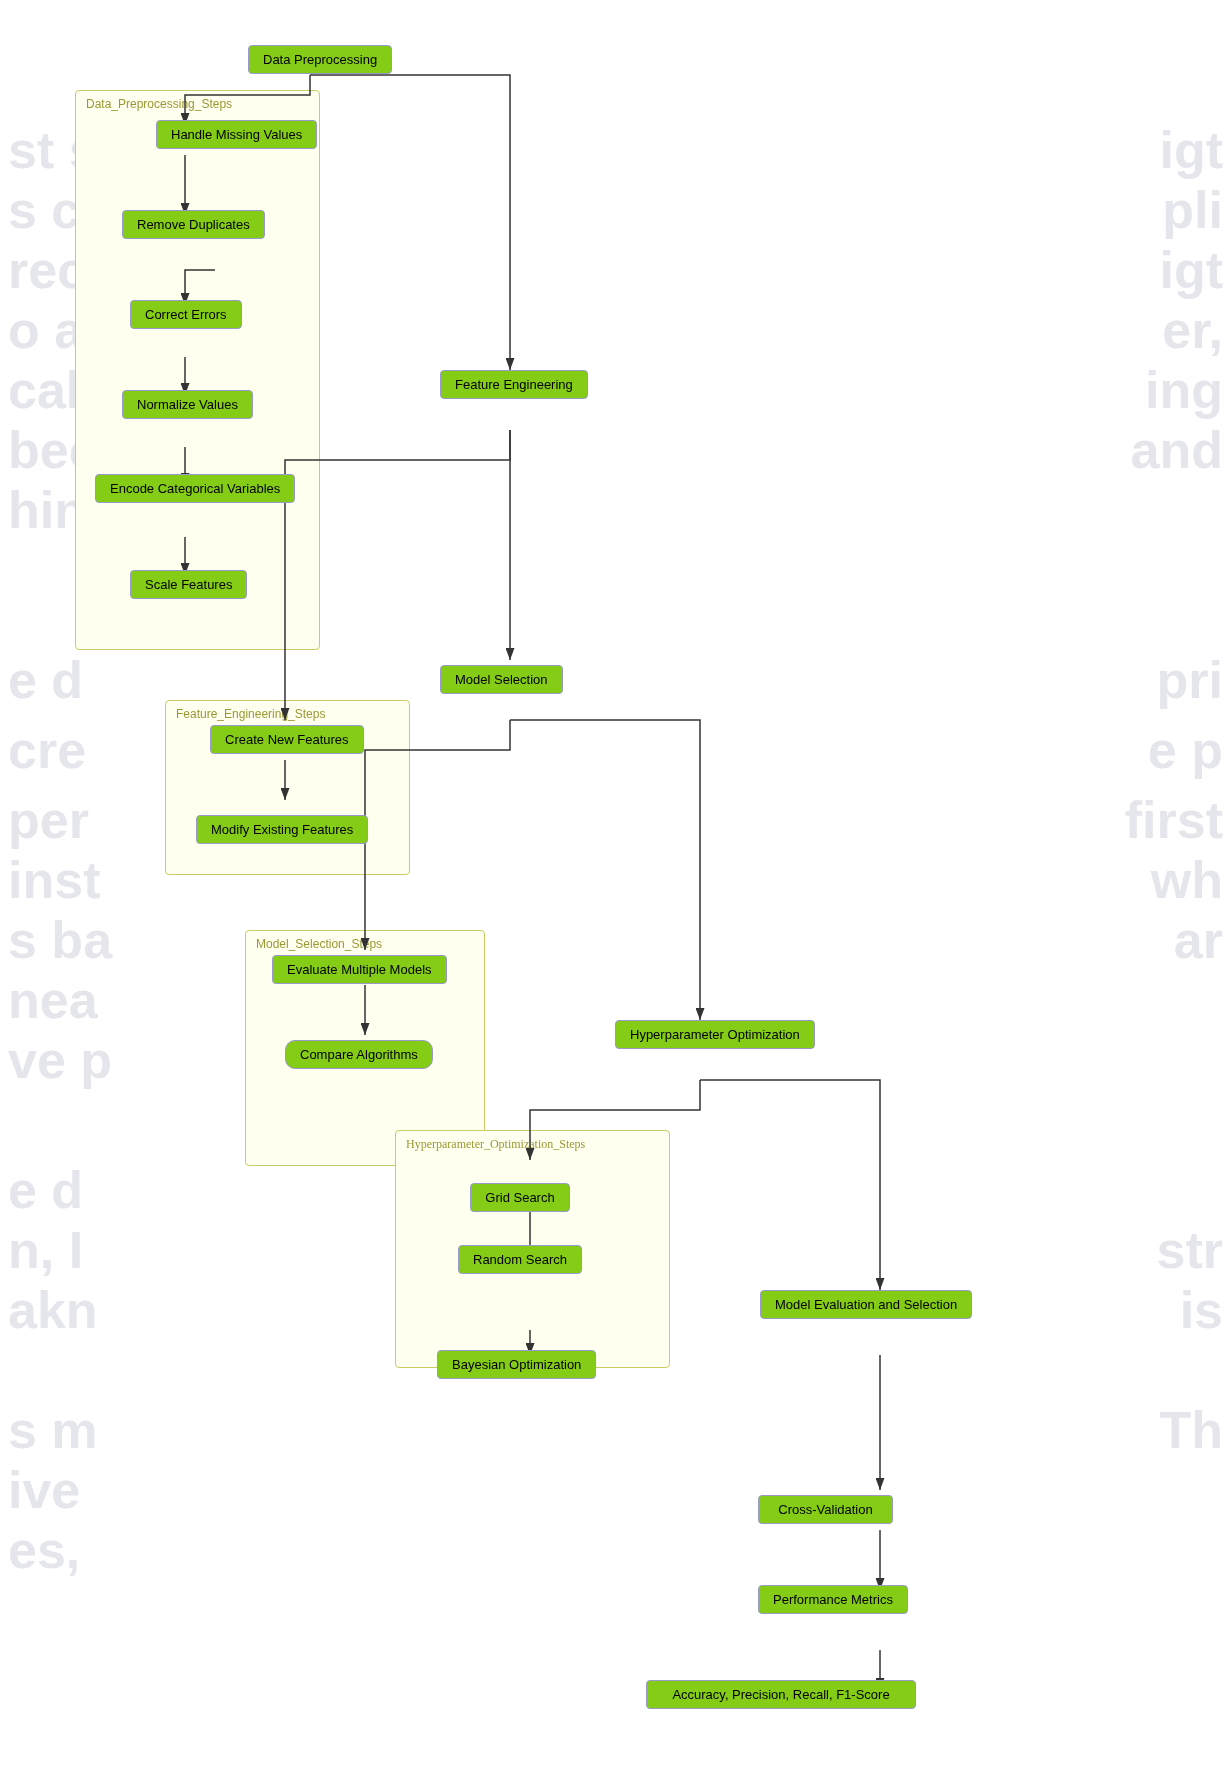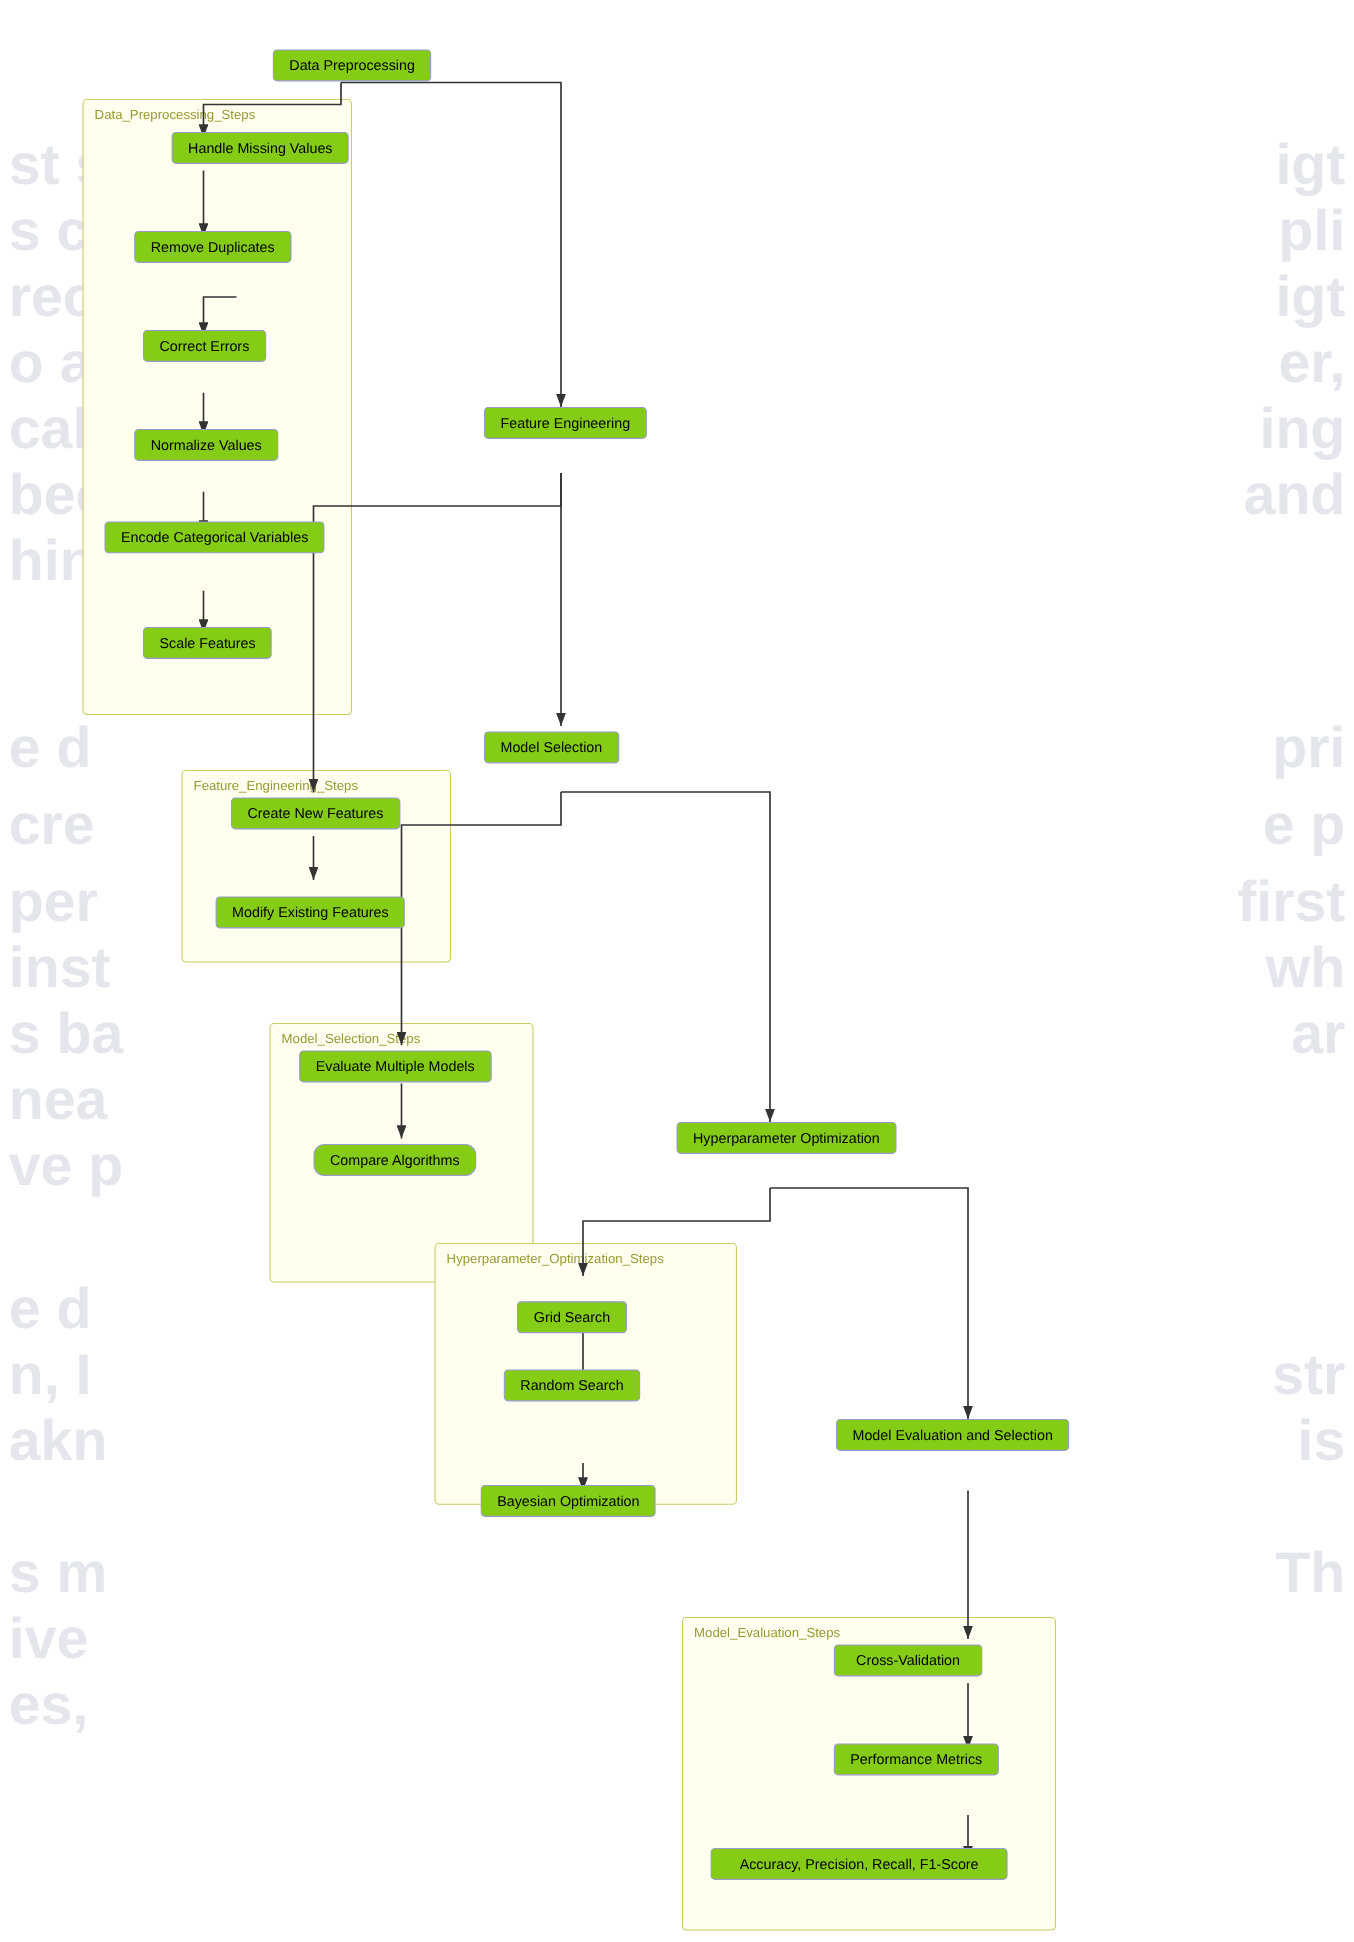--- a/index.html
+++ b/index.html
@@ -233,43 +233,40 @@
   </div>
 
   <div class="node" style="left:285px; top:1040px; min-width:130px;border-radius:10px;">
     <span>Compare Algorithms</span>
   </div>
 
   <div class="node" style="left:615px; top:1020px; min-width:175px;">
     <span>Hyperparameter Optimization</span>
   </div>
 
-  <div class="group-box" style="left:395px; top:1130px; width:275px; height:238px;">
+  <div class="group-box" style="left:395px; top:1130px; width:275px; height:238px;font-family:Liberation Serif, serif;">
     <span class="group-label">Hyperparameter_Optimization_Steps</span>
   </div>
 
   <div class="node" style="left:470px; top:1155px; min-width:100px;margin-top:28px;">
     <span>Grid Search</span>
   </div>
 
   <div class="node" style="left:458px; top:1245px; min-width:115px;">
     <span>Random Search</span>
   </div>
 
   <div class="node" style="left:437px; top:1350px; min-width:155px;">
     <span>Bayesian Optimization</span>
   </div>
 
   <div class="node" style="left:760px; top:1290px; min-width:185px;">
     <span>Model Evaluation and Selection</span>
   </div>
 
-  <div class="group-box" style="left:620px; top:1470px; width:340px; height:285px;">
-    <span class="group-label">Model_Evaluation_Steps</span>
-  </div>
 
   <div class="node" style="left:758px; top:1495px; min-width:135px;">
     <span>Cross-Validation</span>
   </div>
 
   <div class="node" style="left:758px; top:1585px; min-width:135px;">
     <span>Performance Metrics</span>
   </div>
 
   <div class="node" style="left:646px; top:1680px; min-width:270px;">

